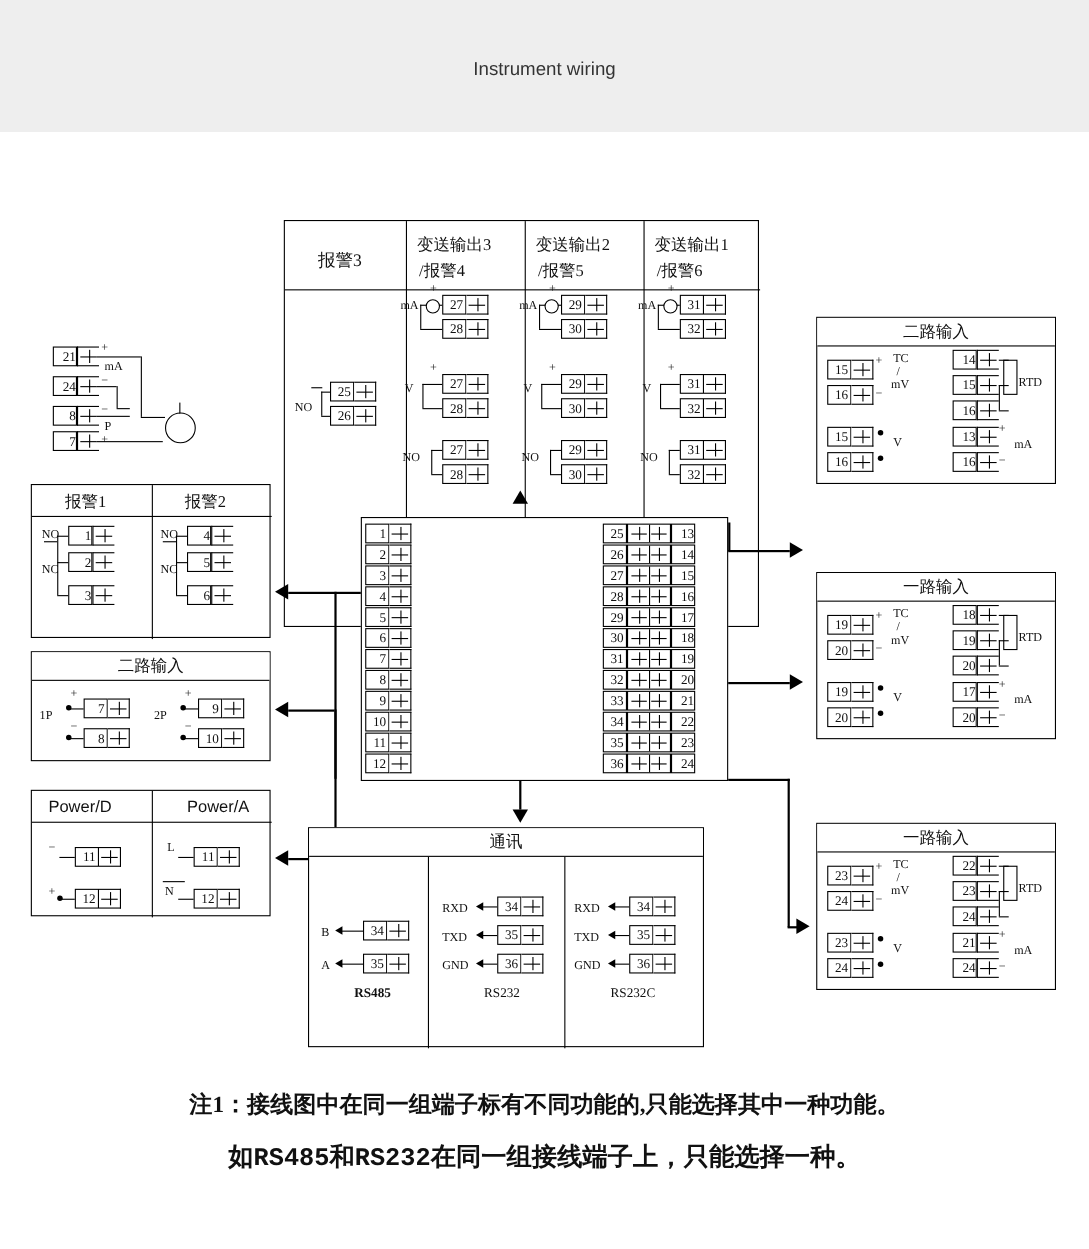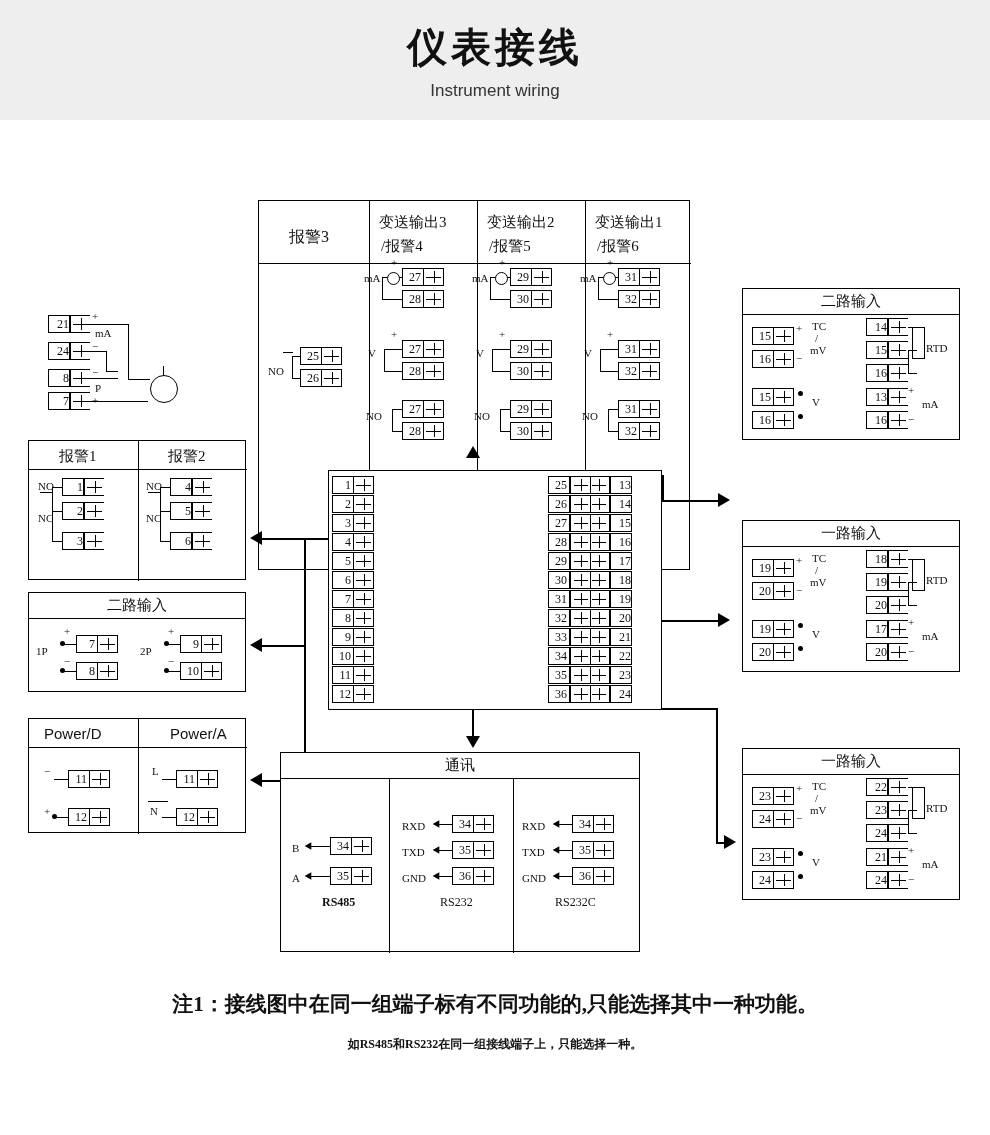--- a/index.html
+++ b/index.html
@@ -47,27 +47,26 @@
   .arrow.d{border-left:7px solid transparent;border-right:7px solid transparent;border-top:12px solid #000;}
   .dot{position:absolute;width:5px;height:5px;border-radius:50%;background:#000;}
   .rtd{position:absolute;width:11px;height:30px;border:1px solid #000;background:#fff;}
 
   
   .conn{position:absolute;border:1px solid #000;background:#fff;box-sizing:border-box;}
 
   
   .notes{position:absolute;left:0;top:990px;width:990px;text-align:center;}
   .notes .n1{font-family:"Liberation Serif",serif;font-weight:bold;font-size:21px;margin-bottom:18px;}
-  .notes .n2{font-family:Liberation Serif, serif;font-weight:bold;font-size:12px;}
+  .notes .n2{font-family:Liberation Mono, monospace;font-weight:bold;font-size:23px;}
 </style>
 </head>
 <body>
 
 <div class="header">
-  <h1>仪表接线</h1>
   <div class="sub">Instrument wiring</div>
 </div>
 
 <div class="stage">
 
   <div class="box" style="left:258px;top:80px;width:432px;height:370px;">
 
     <div class="ln v" style="left:110px;top:0;height:370px;"></div>
     <div class="ln v" style="left:218px;top:0;height:370px;"></div>
     <div class="ln v" style="left:326px;top:0;height:370px;"></div>

